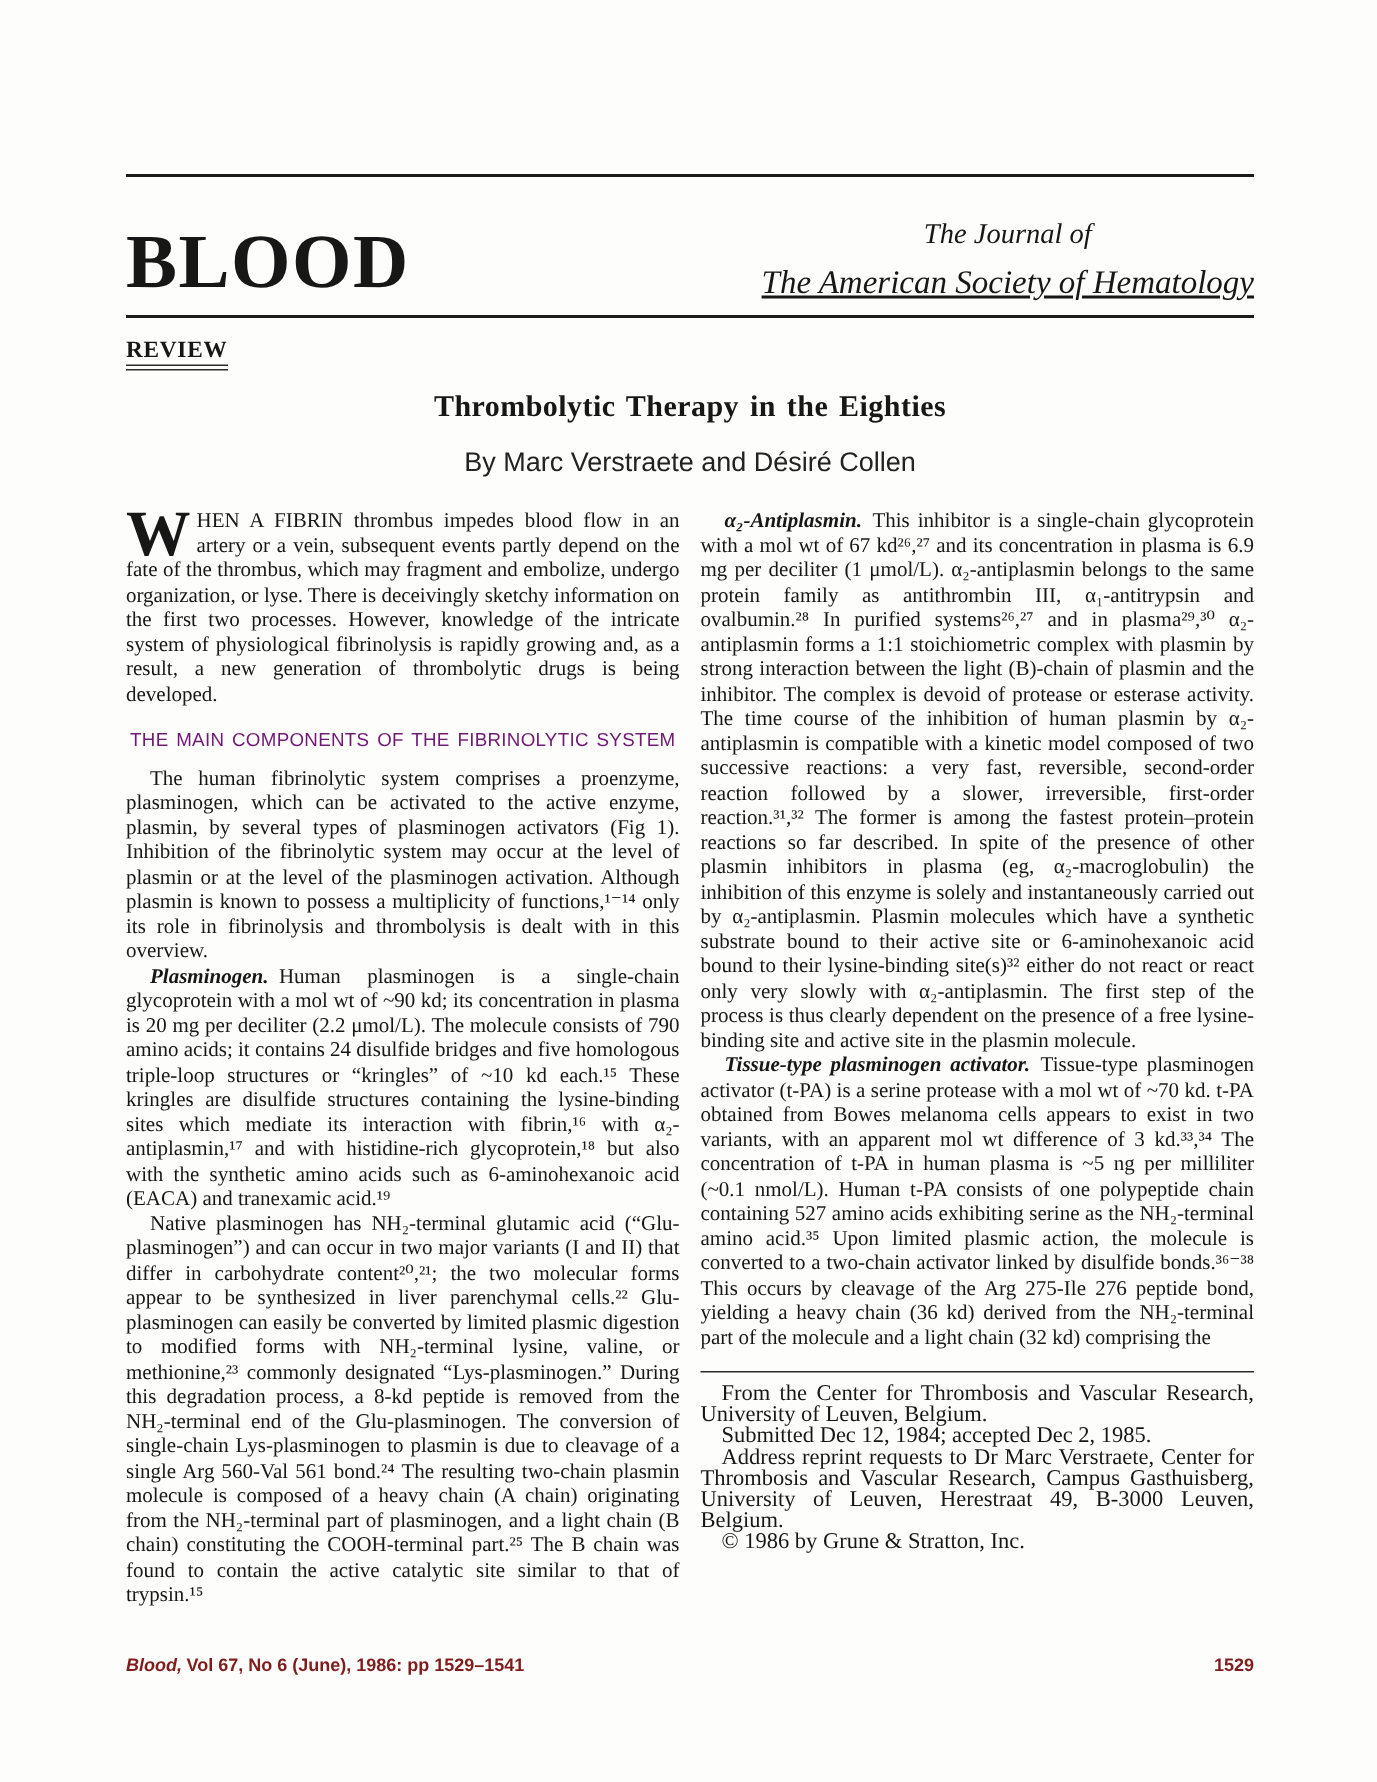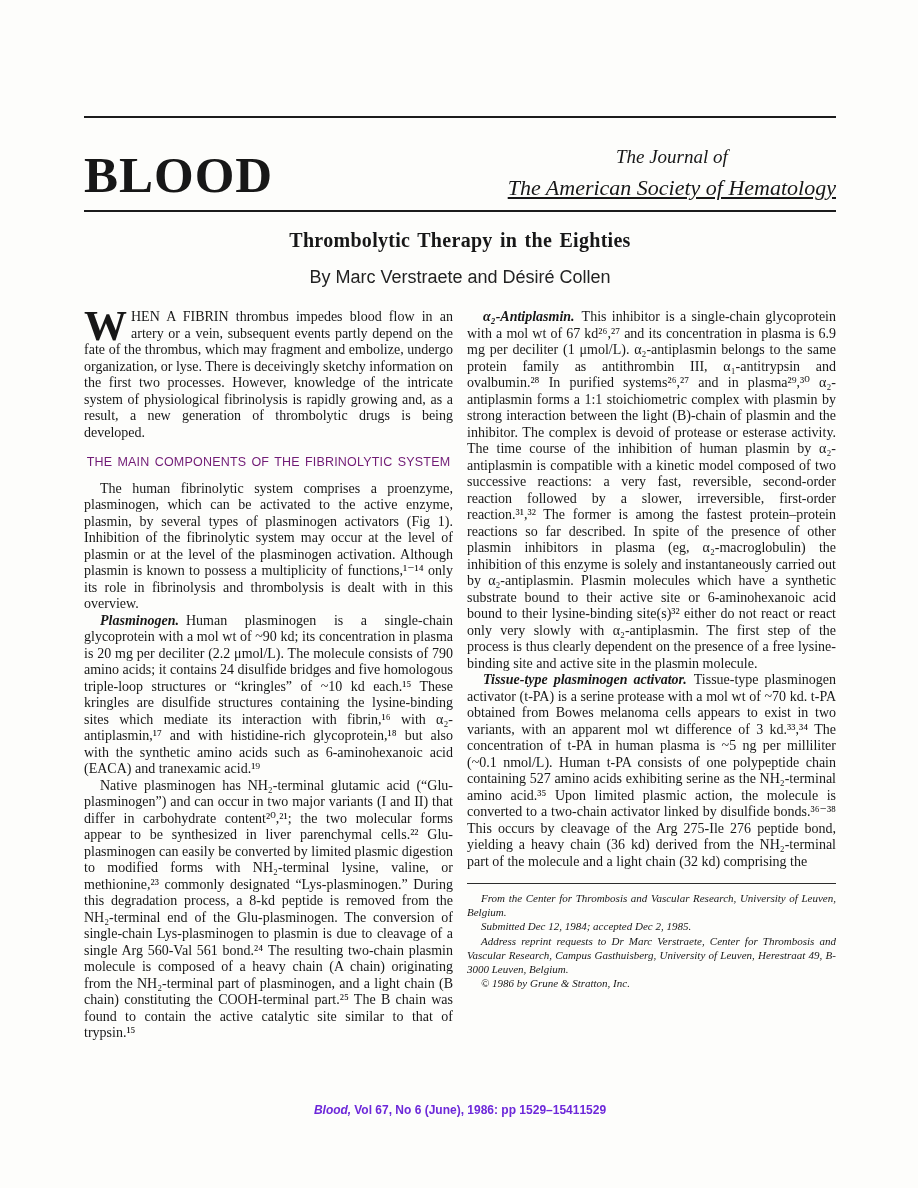--- a/index.html
+++ b/index.html
@@ -91,39 +91,38 @@
     text-align: center;
     letter-spacing: 0.2px;
     word-spacing: 1.5px;
     color: #701a75;
     margin: 13px 0 10px 0;
   }
 
   .footnote { margin-top: 13px; }
   .footnote-rule { border: 0; border-top: 1.2px solid #2c2c2c; margin: 0 0 7px 0; }
   .footnote p {
-    font-style: italic;
-    font-size: 11px;
+    font-size: 15px;
     line-height: 14.2px;
     text-indent: 14px;
     margin: 0;
     text-align: justify;
   }
 
   .page-footer {
     position: absolute;
     left: 84px;
     right: 82px;
     top: 1103px;
     display: flex;
-    justify-content: center;
+    justify-content: space-between;
     font-family: "Liberation Sans", "DejaVu Sans", sans-serif;
     font-size: 12px;
     font-weight: bold;
-    color: #6d28d9;
+    color: #7f1d1d;
   }
   .footer-citation .it { font-style: italic; margin-right: 3px; }
 </style>
 </head>
 <body>
 
 <div class="page">
 
   <hr class="rule-heavy rule-top">
 
@@ -131,20 +130,23 @@
     <div class="journal-name">BLOOD</div>
     <div class="journal-subtitle">
       <div class="line1">The Journal of</div>
       <div class="line2">The American Society of Hematology</div>
     </div>
   </div>
 
 
   <hr class="rule-heavy rule-mid">
 
+  <div class="review-label">
+    <span class="underlined">REVIEW</span>
+  </div>
 
   <h1 class="article-title">Thrombolytic Therapy in the Eighties</h1>
 
   <div class="byline">By Marc Verstraete and Désiré Collen</div>
 
   <div class="columns">
 
     <div class="col">
       <p class="opening"><span class="dropcap">W</span><span>HEN A FIBRIN thrombus impedes blood flow in an artery or a vein, subsequent events partly depend on the fate of the thrombus, which may fragment and embolize, undergo organization, or lyse. There is deceivingly sketchy information on the first two processes. However, knowledge of the intricate system of physiological fibrinolysis is rapidly growing and, as a result, a new generation of thrombolytic drugs is being developed.</span></p>
 

